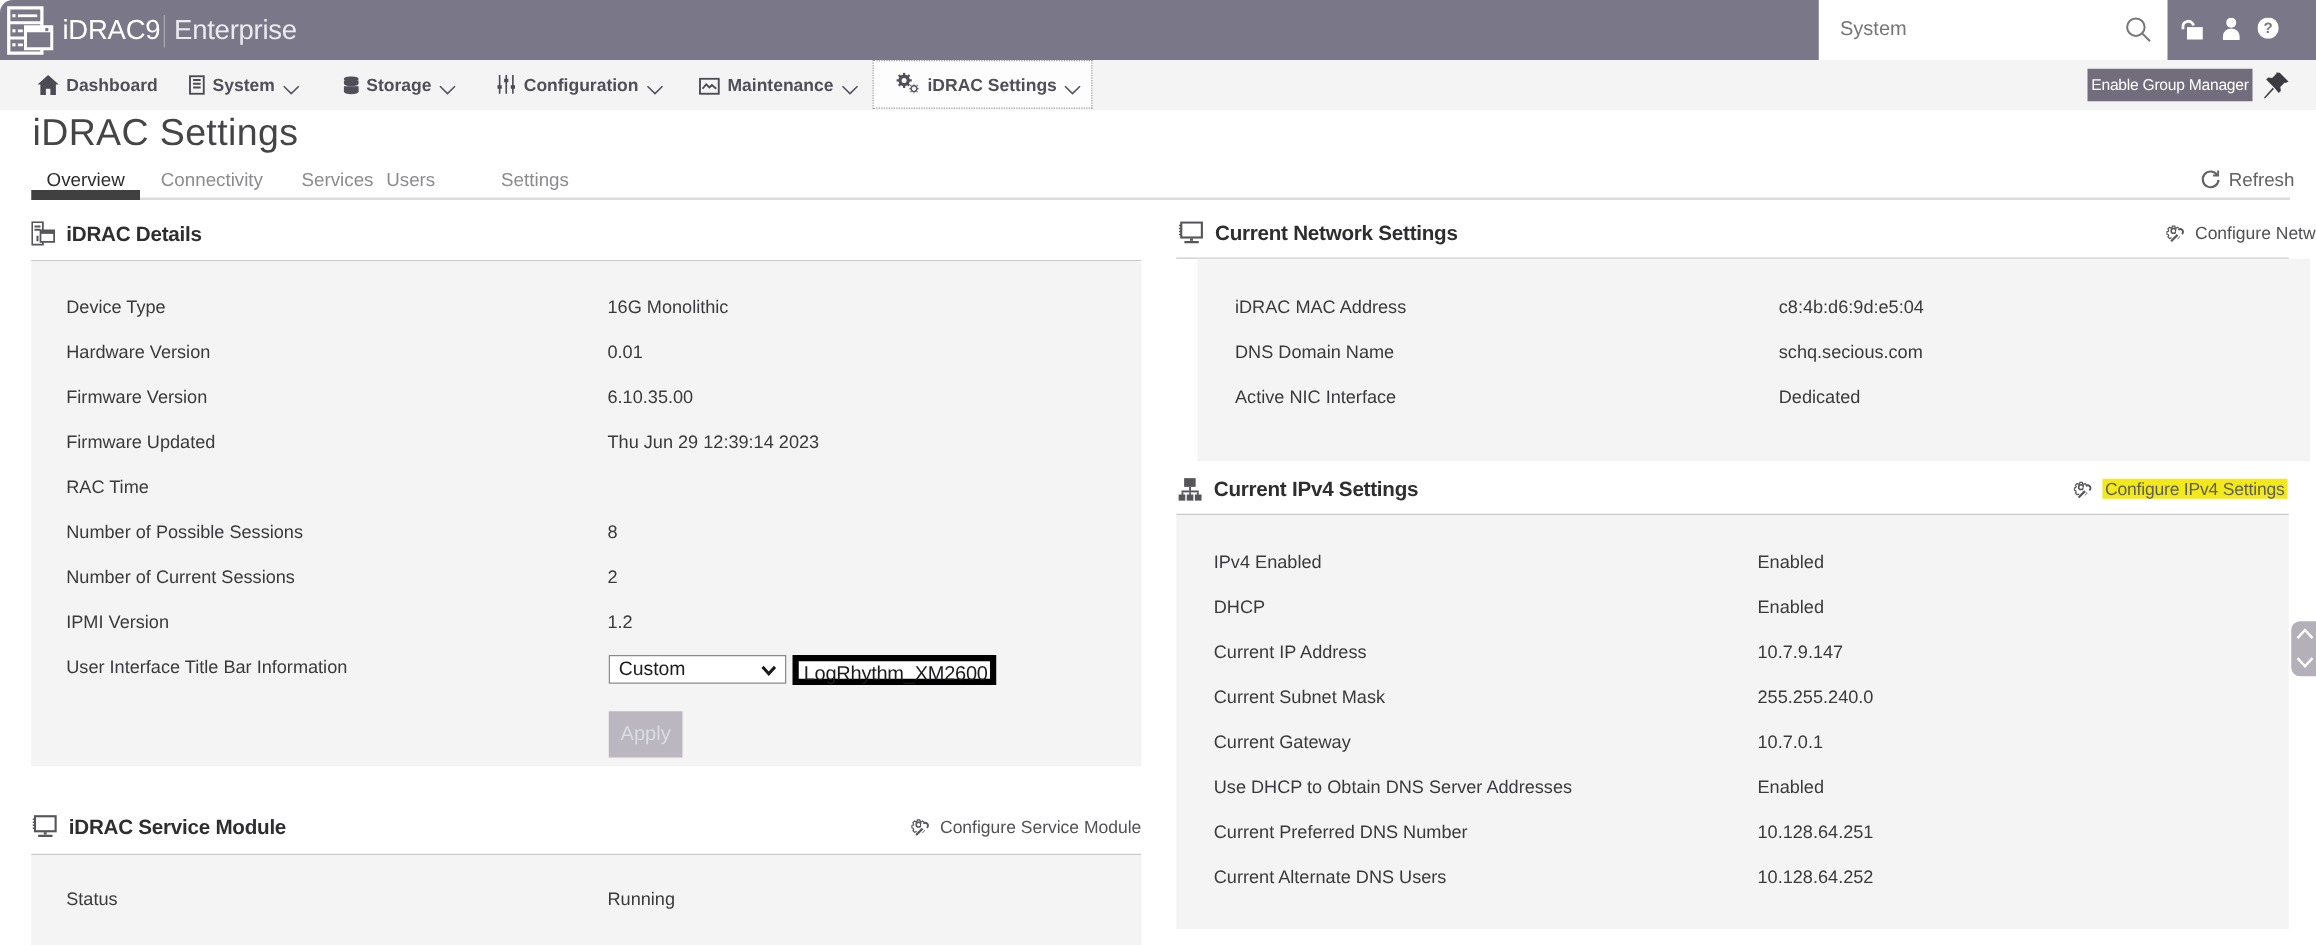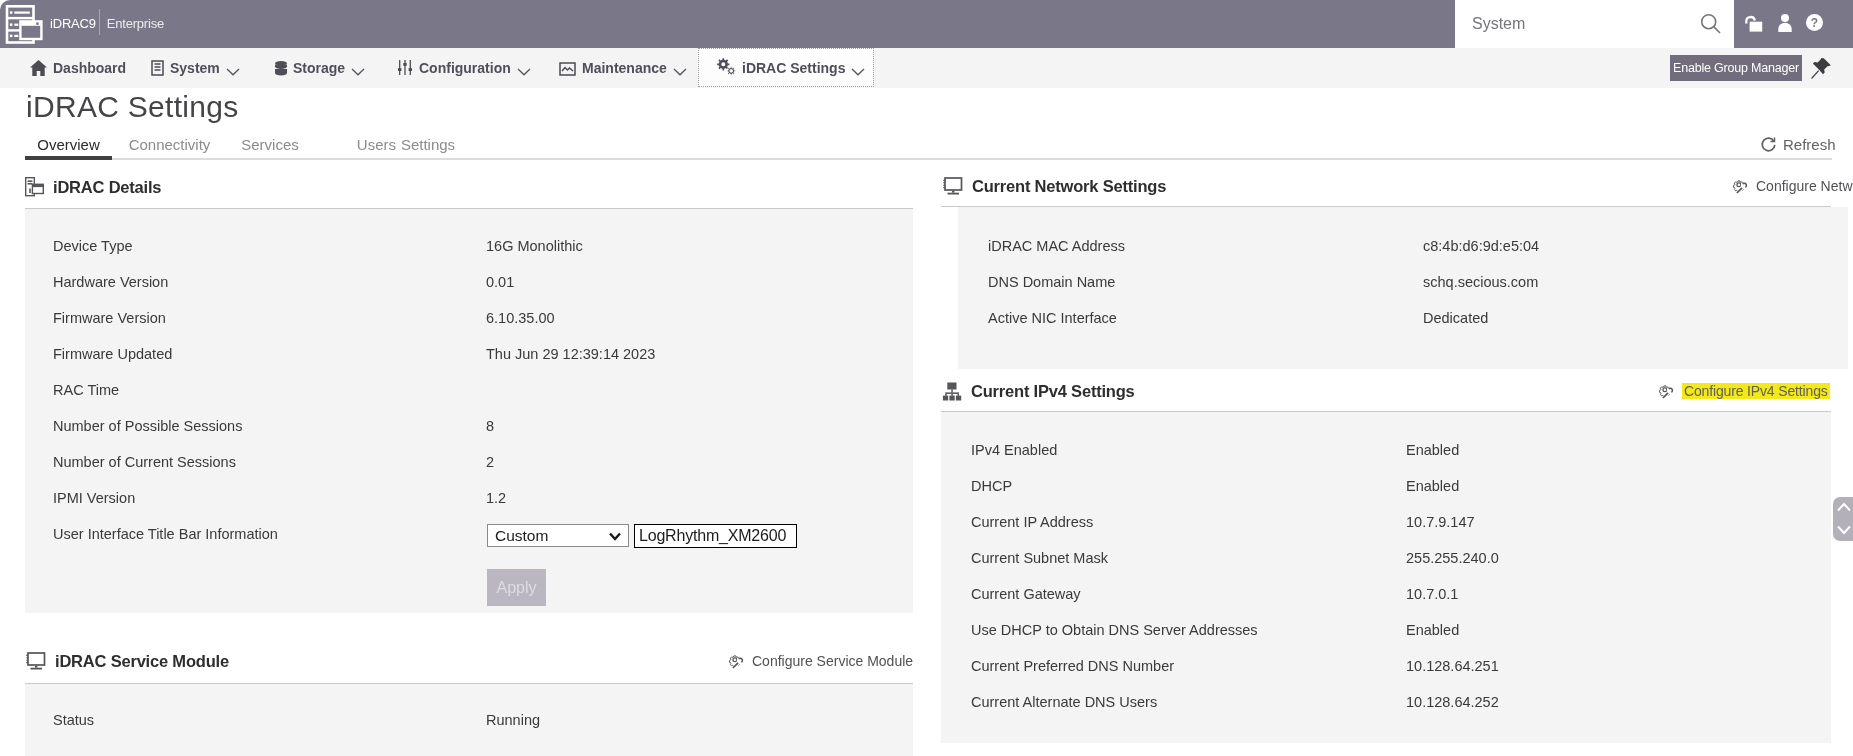--- a/index.html
+++ b/index.html
@@ -2,55 +2,55 @@
 <html><head>
 <meta charset="utf-8">
 <style>
 *{margin:0;padding:0;box-sizing:border-box}
 html,body{width:1853px;height:756px;overflow:hidden}
 body{font-family:"Liberation Sans",sans-serif;background:#fff;position:relative;color:#333}
 .abs{position:absolute}
 
 .topbar{position:absolute;left:0;top:0;width:1853px;height:48px;background:#7a7888;border-top-left-radius:10px}
 .logo{position:absolute;left:0;top:0}
-.brand{position:absolute;left:50px;top:0;height:48px;line-height:48px;color:#fff;font-size:13px;letter-spacing:-0.2px}
+.brand{position:absolute;left:50px;top:0;height:48px;line-height:48px;color:#fff;font-size:22px;letter-spacing:-0.2px}
 .brand .sep{display:inline-block;width:1px;height:26px;background:#a9a5b0;vertical-align:-7px;margin:0 7px 0 3px}
 .brand .ent{color:#eceaef;font-weight:400}
 .search{position:absolute;left:1455px;top:0;width:279px;height:48px;background:#fff}
 .search .ph{position:absolute;left:17px;top:15px;font-size:16px;color:#75757a}
 .search svg{position:absolute;right:13px;top:13px}
 .topicons{position:absolute;left:1734px;top:0;width:119px;height:48px}
 
 .nav{position:absolute;left:0;top:48px;width:1853px;height:40px;background:#f4f4f5}
 .navitem{position:absolute;top:48px;height:40px;line-height:40px;font-size:14px;font-weight:700;color:#504e58;white-space:nowrap}
 .navitem svg{vertical-align:-3px;margin-right:6px}
 .chev{display:inline-block;margin-left:6px}
 .idracsel{position:absolute;left:698px;top:48px;width:176px;height:39px;background:#fdfdfd;border:1px dotted #9b9b9b}
 .egm{position:absolute;left:1670px;top:55px;width:132px;height:26px;background:#716d7c;color:#fff;font-size:12.5px;letter-spacing:-0.2px;text-align:center;line-height:26px;white-space:nowrap}
 
 .h1{position:absolute;left:26px;top:90px;font-size:30px;font-weight:400;color:#454548;letter-spacing:.3px}
 .tabs{position:absolute;left:25px;top:131px;width:1807px;height:29px;border-bottom:2px solid #dcdcdc}
 .tab{position:absolute;top:131px;height:29px;line-height:27px;font-size:15px;color:#8b8b90}
-.tab.active{color:#2b2b2e;border-bottom:4px solid #404040;height:29px}
+.tab.active{color:#2b2b2e;border-bottom:8px solid #404040;height:29px}
 .refresh{position:absolute;left:1760px;top:131px;height:29px;line-height:27px;font-size:15px;color:#626267}
 .refresh svg{vertical-align:-3px;margin-right:6px}
 
 .phead{position:absolute;font-size:16.5px;font-weight:700;color:#2e2e30;letter-spacing:-0.2px;white-space:nowrap}
 .phead svg{vertical-align:-4px;margin-right:9px}
 .pbody{position:absolute;background:#f4f4f4}
 .plink{position:absolute;font-size:14px;color:#515156;white-space:nowrap}
 .plink svg{vertical-align:-3px;margin-right:8px}
 .hr{position:absolute;height:1px;background:#c9c9c9}
 .row{position:relative;height:36px;line-height:36px;font-size:14.5px;color:#3a3a3c}
 .row .lbl{position:absolute;left:0;top:0}
 .row .val{position:absolute;top:0}
 
 .sel{position:absolute;left:487px;top:524px;width:142px;height:23px;background:#fff;border:1px solid #8a8a8e;font-size:15.5px;color:#1c1c1e;line-height:21px;padding-left:7px}
 .sel svg{position:absolute;right:7px;top:7px}
-.inp{position:absolute;left:634px;top:524px;width:163px;height:24px;background:#fff;border:1px solid #000000;font-size:16px;color:#1c1c1e;line-height:22px;padding-left:4px;letter-spacing:-0.2px}
+.inp{position:absolute;left:634px;top:524px;width:163px;height:24px;background:#fff;border:5px solid #000000;font-size:16px;color:#1c1c1e;line-height:22px;padding-left:4px;letter-spacing:-0.2px}
 .apply{position:absolute;left:487px;top:569px;width:59px;height:37px;background:#bab7c1;color:#dddbe3;font-size:16px;text-align:center;line-height:37px}
 .hilite{background:#f2e81a;padding:0 2px 0 2px;color:#60605c;letter-spacing:-0.15px}
 .scrollw{position:absolute;left:1833px;top:497px;width:22px;height:44px;background:#b3b0b9;border-radius:7px 0 0 7px}
 </style>
 </head>
 <body>
 
 <div class="topbar"></div>
 <div class="logo">
 <svg width="44" height="44" viewBox="0 0 44 44">
@@ -147,21 +147,21 @@
 <svg class="abs" style="left:1810px;top:57px" width="22" height="23" viewBox="0 0 22 23" fill="#3c3b40">
     <path d="M13.8 1.2 l7 7 -2.2 1.1 -0.8-0.4 -3.6 3.6 0.5 3.1 -1.7 1.7 -3.7-4.3 -6.4-6.4 1.7-1.7 3.1 0.5 3.6-3.6 -0.4-0.8 z"></path>
     <path d="M8.2 13.2 l0.9 0.9 -6.7 7.3 -1.2 0.4 0.4-1.2 z"></path>
   </svg>
 
 <div class="h1">iDRAC Settings</div>
 <div class="tabs"></div>
 <div class="tab active" style="left:25px;width:87px;text-align:center">Overview</div>
 <div class="tab" style="left:116px;width:107px;text-align:center">Connectivity</div>
 <div class="tab" style="left:228px;width:84px;text-align:center">Services</div>
-<div class="tab" style="left:330px;width:66px;text-align:right">Users</div>
+<div class="tab" style="left:309px;width:66px;text-align:left">Users</div>
 <div class="tab" style="left:386px;width:84px;text-align:center">Settings</div>
 <div class="refresh"><svg width="17" height="17" viewBox="0 0 17 17" fill="none" stroke="#626267" stroke-width="1.7">
       <path d="M13.9 5.2 A6.3 6.3 0 1 0 14.8 8.9"></path>
       <path d="M10.5 5.4 h4 v-4" stroke-width="1.5"></path>
     </svg>Refresh</div>
 
 <div class="phead" style="left:25px;top:177px">
 <svg width="19" height="20" viewBox="0 0 19 20">
       <rect x="0.7" y="0.7" width="8.6" height="18" fill="none" stroke="#55555a" stroke-width="1.4"></rect>
       <line x1="2.6" y1="4.2" x2="7.4" y2="4.2" stroke="#55555a" stroke-width="1.6"></line>

